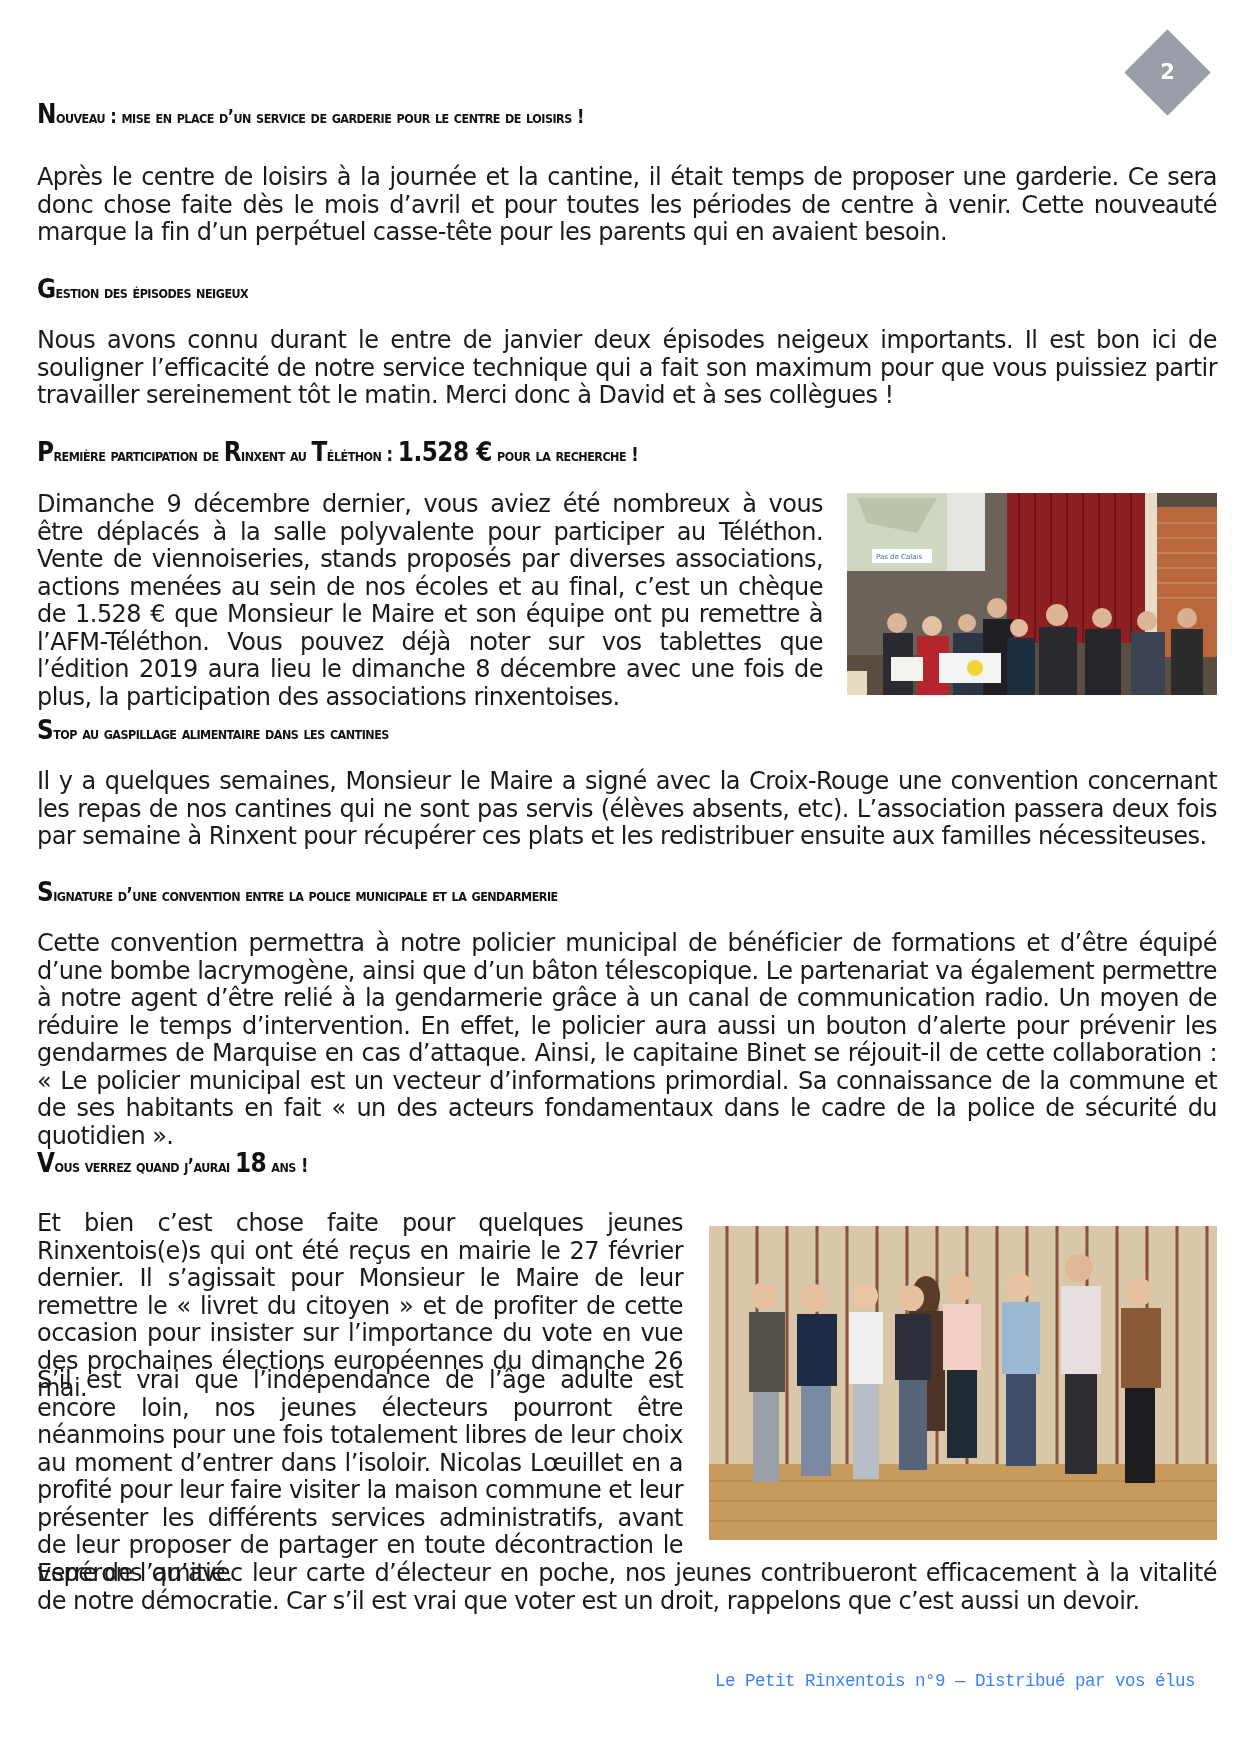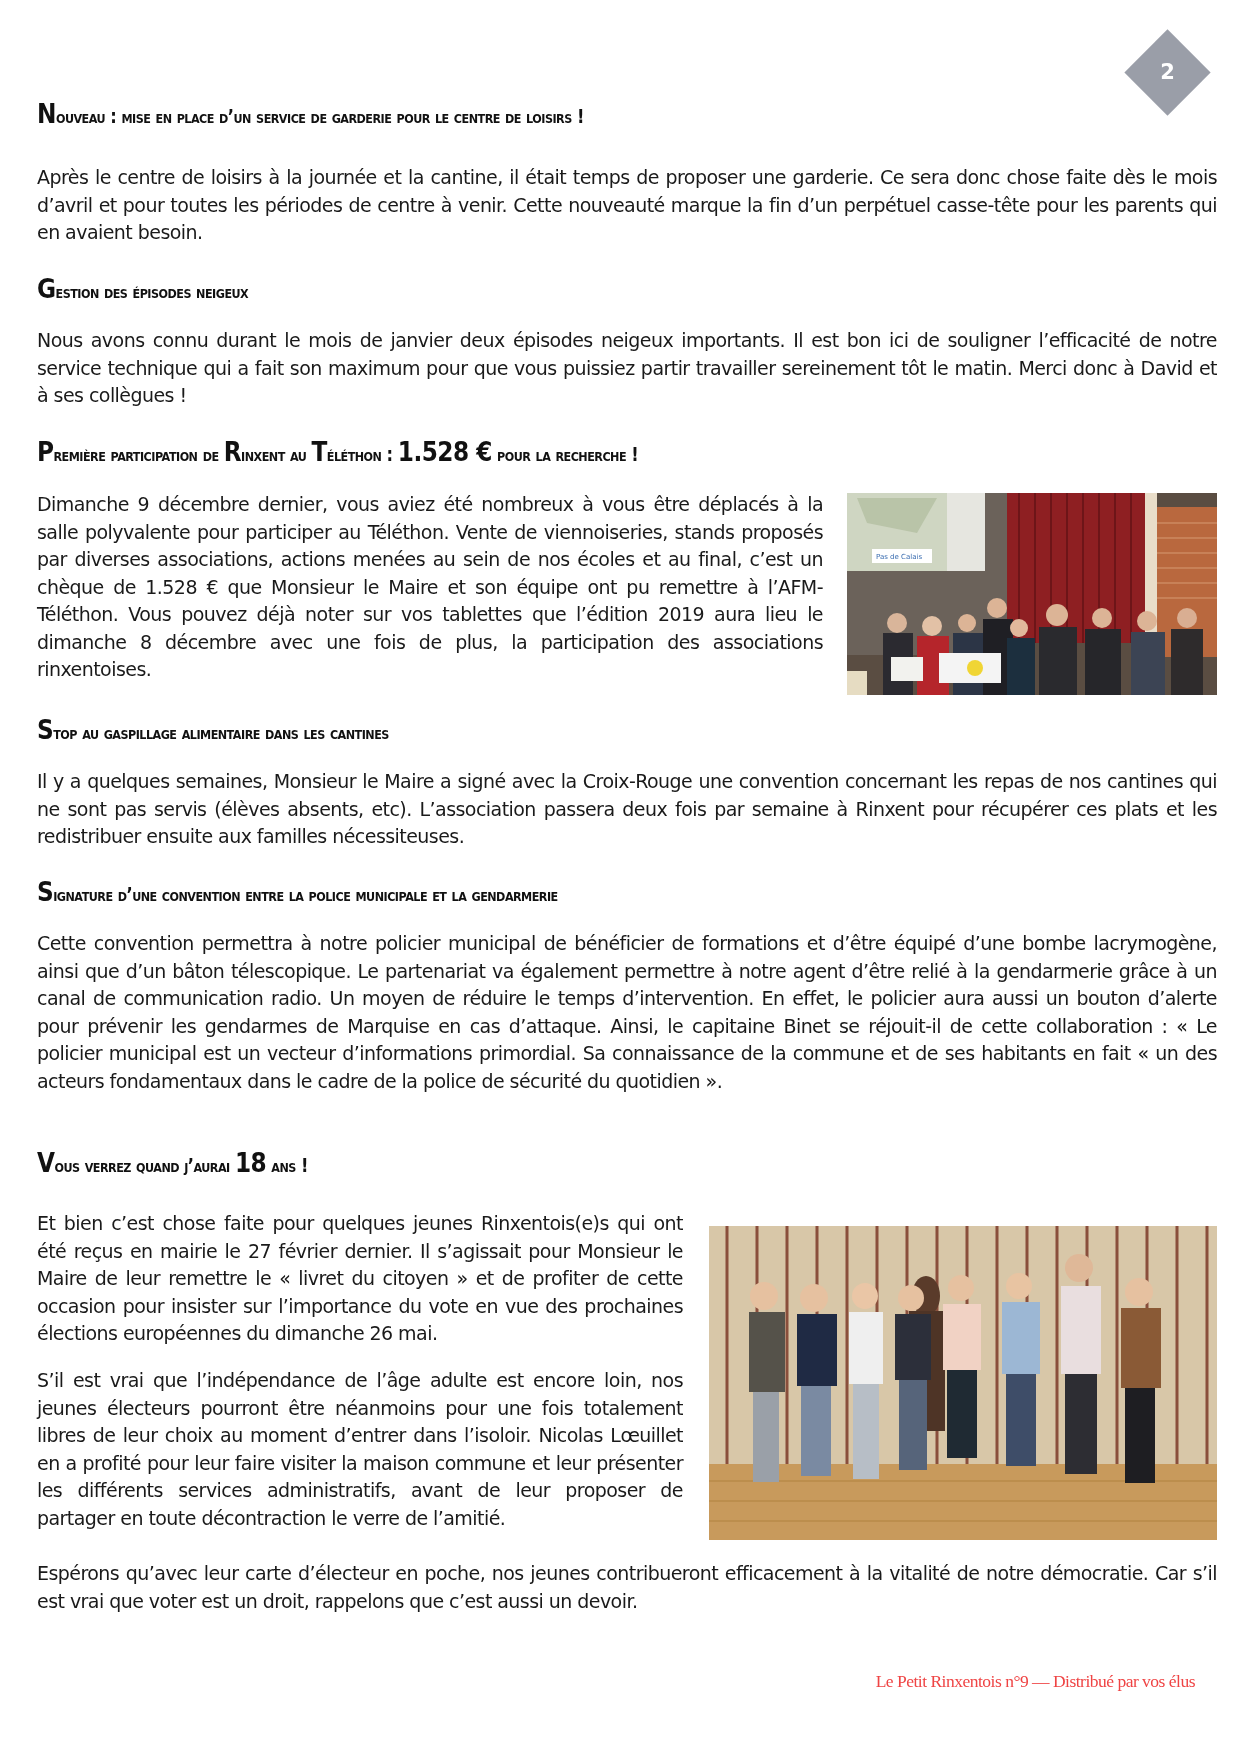--- a/index.html
+++ b/index.html
@@ -24,49 +24,49 @@
   h2.section-title {
     position: absolute; left: 0; margin: 0;
     font-family: "DejaVu Sans", sans-serif; font-weight: bold;
     font-size: 19px; letter-spacing: -0.6px; color: #111;
     font-variant: small-caps; text-transform: none;
     transform: scaleX(0.86); transform-origin: left center; white-space: nowrap;
   }
   h2.section-title .big { font-size: 27px; }
   p.body {
     position: absolute; left: 0; margin: 0;
-    font-family: "DejaVu Sans", sans-serif; font-size: 19px; line-height: 27.5px;
+    font-family: "DejaVu Sans", sans-serif; font-size: 24px; line-height: 27.5px;
     text-align: justify; color: #1a1a1a; letter-spacing: -0.55px;
   }
   .photo {
     position: absolute; overflow: hidden;
   }
   .photo-telethon { left: 847px; top: 493px; width: 370px; height: 202px; text-decoration: underline; }
   .photo-youth { left: 709px; top: 1226px; width: 508px; height: 314px; }
   .footer {
     position: absolute; right: 44px; top: 1671px;
-    font-family: Liberation Serif, serif; font-size: 17.5px; color: #ef4444;
+    font-family: Liberation Mono, monospace; font-size: 17.5px; color: #3b82f6;
     letter-spacing: -0.5px;
   }
 </style>
 </head>
 <body>
 
 <div class="page-badge">
   <div class="diamond"></div>
   <div class="num">2</div>
 </div>
 
 <div class="content">
 
   <h2 class="section-title" style="top:98px"><span class="big">N</span><span>ouveau : mise en place d’un service de garderie pour le centre de loisirs !</span></h2>
   <p class="body" style="top:164px; width:1180px">Après le centre de loisirs à la journée et la cantine, il était temps de proposer une garderie. Ce sera donc chose faite dès le mois d’avril et pour toutes les périodes de centre à venir. Cette nouveauté marque la fin d’un perpétuel casse-tête pour les parents qui en avaient besoin.</p>
 
   <h2 class="section-title" style="top:273px"><span class="big">G</span><span>estion des épisodes neigeux</span></h2>
-  <p class="body" style="top:327px; width:1180px">Nous avons connu durant le mois de janvier deux épisodes neigeux importants. Il est bon ici de souligner l’efficacité de notre service technique qui a fait son maximum pour que vous puissiez partir travailler sereinement tôt le matin. Merci donc à David et à ses collègues !</p>
+  <p class="body" style="top:327px; width:1180px">Nous avons connu durant le entre de janvier deux épisodes neigeux importants. Il est bon ici de souligner l’efficacité de notre service technique qui a fait son maximum pour que vous puissiez partir travailler sereinement tôt le matin. Merci donc à David et à ses collègues !</p>
 
   <h2 class="section-title" style="top:436px"><span class="big">P</span><span>remière participation de </span><span class="big">R</span><span>inxent au </span><span class="big">T</span><span>éléthon : </span><span class="big">1.528 €</span><span> pour la recherche !</span></h2>
   <p class="body" style="top:491px; width:786px">Dimanche 9 décembre dernier, vous aviez été nombreux à vous être déplacés à la salle polyvalente pour participer au Téléthon. Vente de viennoiseries, stands proposés par diverses associations, actions menées au sein de nos écoles et au final, c’est un chèque de 1.528 € que Monsieur le Maire et son équipe ont pu remettre à l’AFM-Téléthon. Vous pouvez déjà noter sur vos tablettes que l’édition 2019 aura lieu le dimanche 8 décembre avec une fois de plus, la participation des associations rinxentoises.</p>
 
   <h2 class="section-title" style="top:714px"><span class="big">S</span><span>top au gaspillage alimentaire dans les cantines</span></h2>
   <p class="body" style="top:768px; width:1180px">Il y a quelques semaines, Monsieur le Maire a signé avec la Croix-Rouge une convention concernant les repas de nos cantines qui ne sont pas servis (élèves absents, etc). L’association passera deux fois par semaine à Rinxent pour récupérer ces plats et les redistribuer ensuite aux familles nécessiteuses.</p>
 
   <h2 class="section-title" style="top:876px"><span class="big">S</span><span>ignature d’une convention entre la police municipale et la gendarmerie</span></h2>
   <p class="body" style="top:930px; width:1180px">Cette convention permettra à notre policier municipal de bénéficier de formations et d’être équipé d’une bombe lacrymogène, ainsi que d’un bâton télescopique. Le partenariat va également permettre à notre agent d’être relié à la gendarmerie grâce à un canal de communication radio. Un moyen de réduire le temps d’intervention. En effet, le policier aura aussi un bouton d’alerte pour prévenir les gendarmes de Marquise en cas d’attaque. Ainsi, le capitaine Binet se réjouit-il de cette collaboration : « Le policier municipal est un vecteur d’informations primordial. Sa connaissance de la commune et de ses habitants en fait « un des acteurs fondamentaux dans le cadre de la police de sécurité du quotidien ».</p>
 

